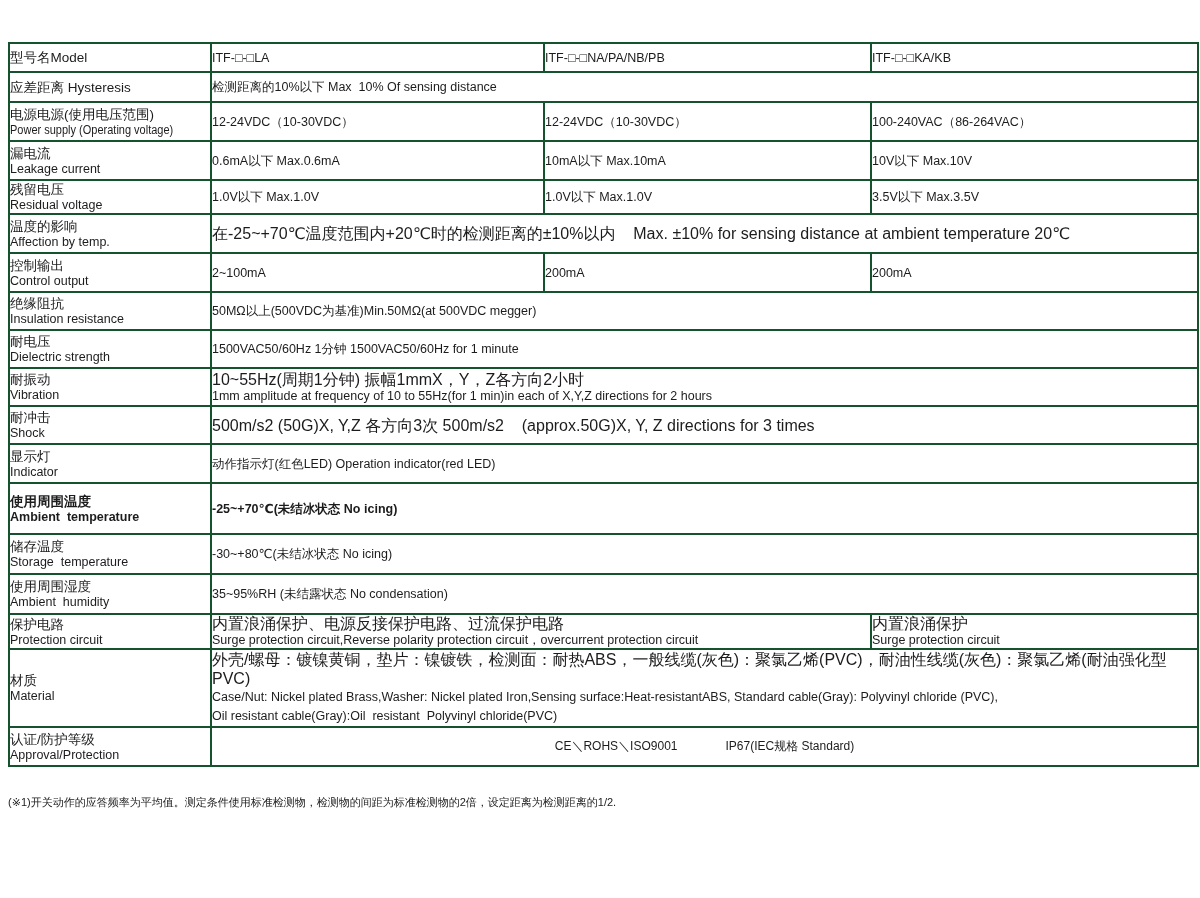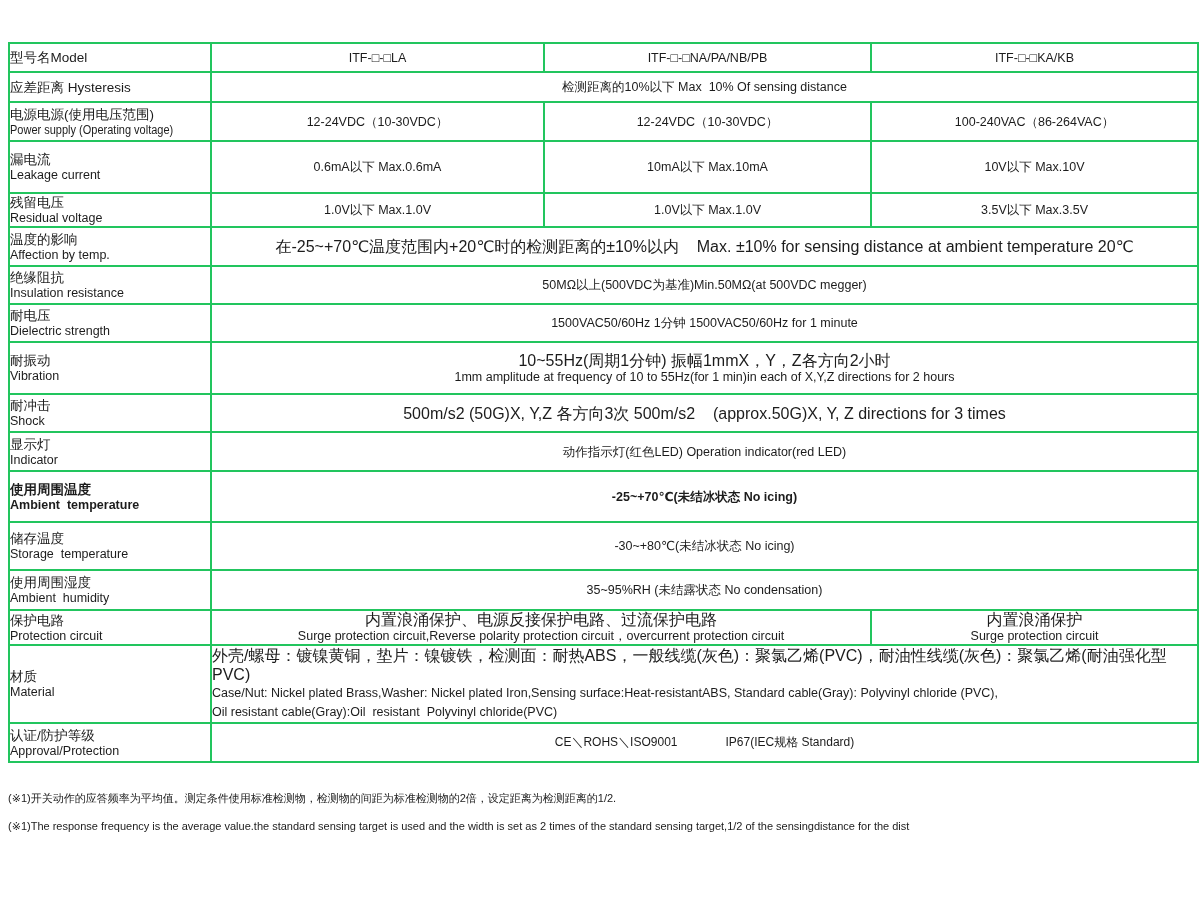--- a/index.html
+++ b/index.html
@@ -14,21 +14,21 @@
     font-family: "Liberation Sans", "DejaVu Sans", sans-serif;
     color: #1c1c1c;
   }
   table.spec {
     border-collapse: collapse;
     table-layout: fixed;
     width: 1189px;
     margin: 42px 0 0 8px;
   }
   table.spec td {
-    border: 2px solid #22c55e;
+    border: 2px solid #14532d;
     padding: 0;
     vertical-align: middle;
     overflow: hidden;
   }
   col.c-label { width: 202px; }
   col.c-1 { width: 333px; }
   col.c-2 { width: 327px; }
   col.c-3 { width: 327px; }
 
   td.label {
@@ -44,21 +44,20 @@
     font-size: 12.5px;
     line-height: 15px;
     white-space: pre-wrap;
   }
   .label-en.condensed {
     transform: scaleX(0.88);
     transform-origin: left center;
     white-space: nowrap;
   }
   td.val {
-    text-align: center;
     font-size: 12.5px;
   }
   .vline {
     font-size: 12.5px;
     line-height: 16px;
     white-space: pre-wrap;
   }
   .vline-cn {
     font-size: 16px;
     line-height: 17px;
@@ -129,21 +128,21 @@
       <div class="vline">12-24VDC（10-30VDC）</div>
     </td>
     <td class="val">
       <div class="vline">12-24VDC（10-30VDC）</div>
     </td>
     <td class="val">
       <div class="vline">100-240VAC（86-264VAC）</div>
     </td>
   </tr>
 
-  <tr style="height:52px;">
+  <tr style="height:39px;">
     <td class="label">
       <div class="label-cn">漏电流</div>
       <div class="label-en">Leakage current</div>
     </td>
     <td class="val">
       <div class="vline">0.6mA以下 Max.0.6mA</div>
     </td>
     <td class="val">
       <div class="vline">10mA以下 Max.10mA</div>
     </td>
@@ -171,20 +170,35 @@
   <tr style="height:39px;">
     <td class="label">
       <div class="label-cn">温度的影响</div>
       <div class="label-en">Affection by temp.</div>
     </td>
     <td class="val" colspan="3">
       <div class="vline-cn">在-25~+70℃温度范围内+20℃时的检测距离的±10%以内    Max. ±10% for sensing distance at ambient temperature 20℃</div>
     </td>
   </tr>
 
+  <tr style="height:39px;">
+    <td class="label">
+      <div class="label-cn">控制输出</div>
+      <div class="label-en">Control output</div>
+    </td>
+    <td class="val">
+      <div class="vline">2~100mA</div>
+    </td>
+    <td class="val">
+      <div class="vline">200mA</div>
+    </td>
+    <td class="val">
+      <div class="vline">200mA</div>
+    </td>
+  </tr>
 
   <tr style="height:38px;">
     <td class="label">
       <div class="label-cn">绝缘阻抗</div>
       <div class="label-en">Insulation resistance</div>
     </td>
     <td class="val" colspan="3">
       <div class="vline">50MΩ以上(500VDC为基准)Min.50MΩ(at 500VDC megger)</div>
     </td>
   </tr>
@@ -192,21 +206,21 @@
   <tr style="height:38px;">
     <td class="label">
       <div class="label-cn">耐电压</div>
       <div class="label-en">Dielectric strength</div>
     </td>
     <td class="val" colspan="3">
       <div class="vline">1500VAC50/60Hz 1分钟 1500VAC50/60Hz for 1 minute</div>
     </td>
   </tr>
 
-  <tr style="height:52px;">
+  <tr style="height:38px;">
     <td class="label">
       <div class="label-cn">耐振动</div>
       <div class="label-en">Vibration</div>
     </td>
     <td class="val" colspan="3">
       <div class="vline-cn">10~55Hz(周期1分钟) 振幅1mmX，Y，Z各方向2小时</div>
       <div class="vline">1mm amplitude at frequency of 10 to 55Hz(for 1 min)in each of X,Y,Z directions for 2 hours</div>
     </td>
   </tr>
 
@@ -233,21 +247,21 @@
   <tr style="height:51px;font-weight:bold;">
     <td class="label">
       <div class="label-cn">使用周围温度</div>
       <div class="label-en">Ambient  temperature</div>
     </td>
     <td class="val" colspan="3">
       <div class="vline">-25~+70℃(未结冰状态 No icing)</div>
     </td>
   </tr>
 
-  <tr style="height:48px;">
+  <tr style="height:40px;">
     <td class="label">
       <div class="label-cn">储存温度</div>
       <div class="label-en">Storage  temperature</div>
     </td>
     <td class="val" colspan="3">
       <div class="vline">-30~+80℃(未结冰状态 No icing)</div>
     </td>
   </tr>
 
   <tr style="height:40px;">
@@ -294,14 +308,13 @@
     </td>
     <td class="approval-val" colspan="3">
       <span>CE＼ROHS＼ISO9001</span><span class="approval-gap"></span><span>IP67(IEC规格 Standard)</span>
     </td>
   </tr>
 </tbody>
   </table>
 
 <div class="notes">
   <div class="note-line">(※1)开关动作的应答频率为平均值。测定条件使用标准检测物，检测物的间距为标准检测物的2倍，设定距离为检测距离的1/2.</div>
-  <div class="note-line">(※1)The response frequency is the average value.the standard sensing target is used and the width is set as 2 times of the standard sensing target,1/2 of the sensingdistance for the dist</div>
 </div>
 
 </body></html>

